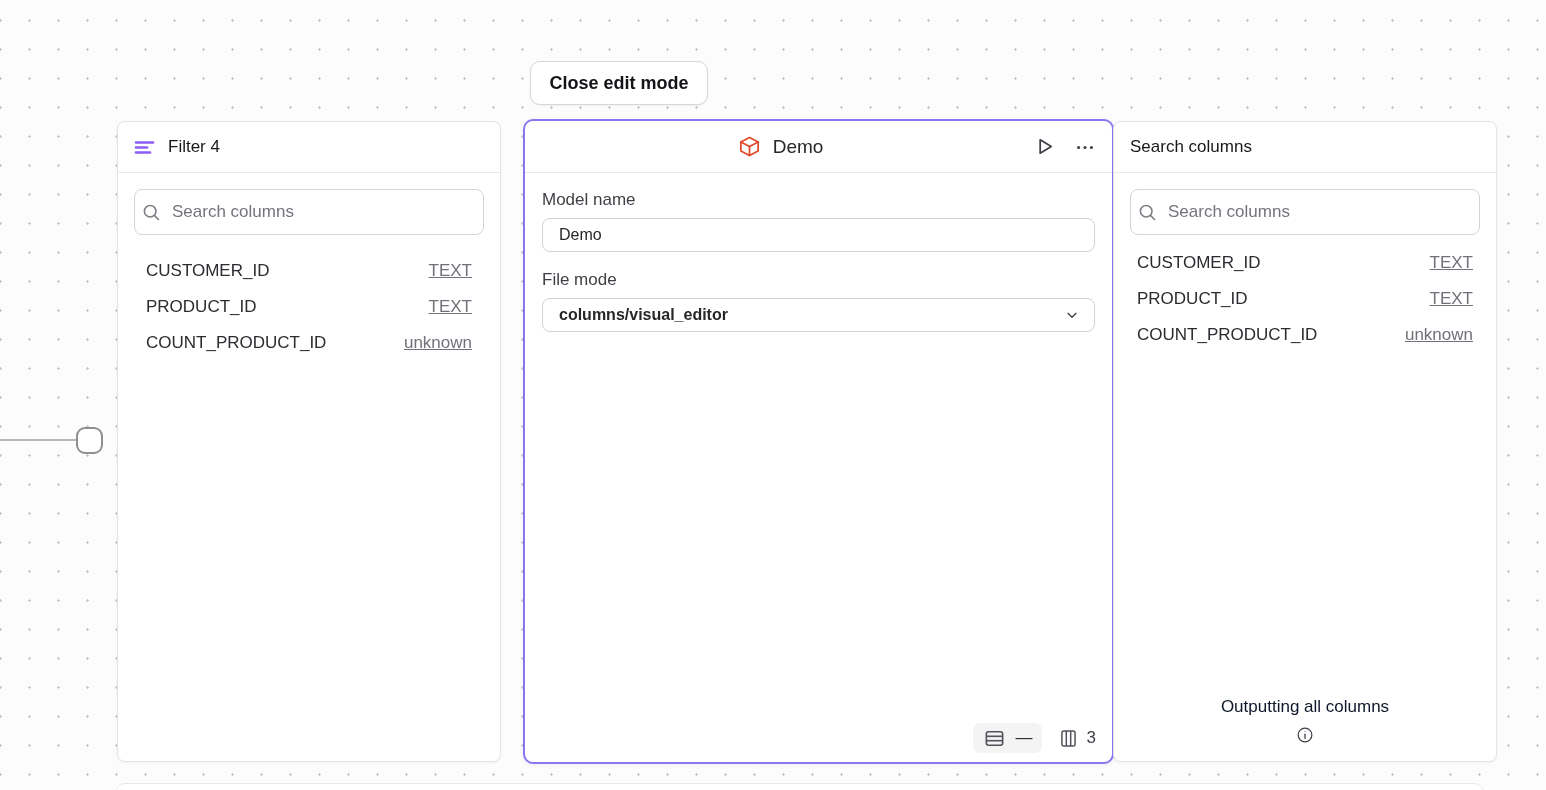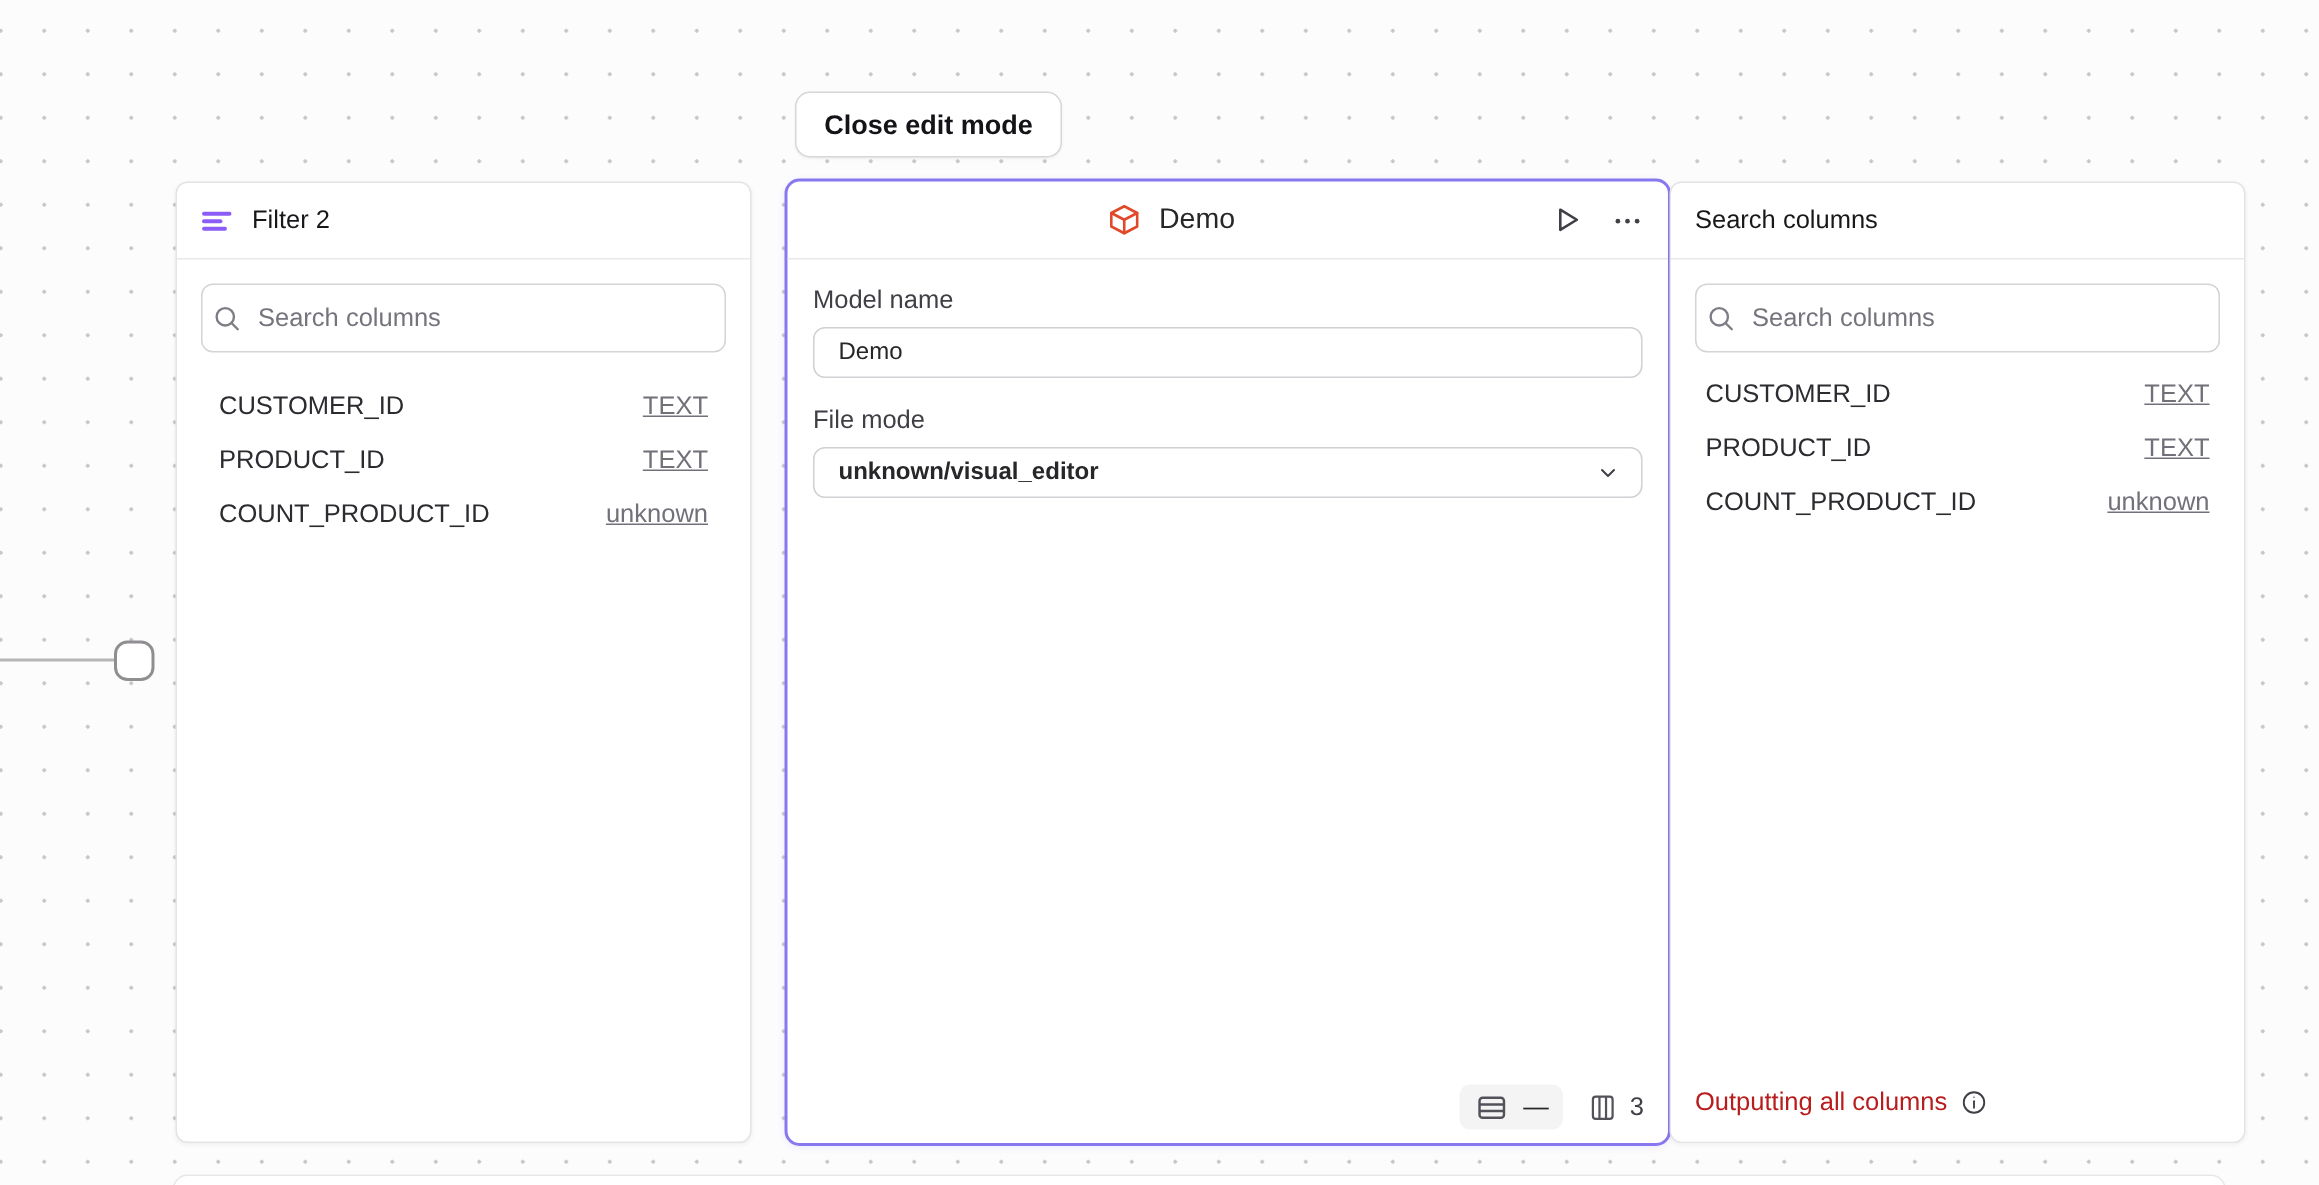--- a/index.html
+++ b/index.html
@@ -94,21 +94,21 @@
     display:flex; align-items:center; gap:10px; height:30px; padding:0 10px;
     background:#f4f4f5; border-radius:7px; border:none; cursor:pointer;
   }
   .stat-plain { display:flex; align-items:center; gap:8px; background:none; border:none; cursor:pointer; }
   .stat-value { font-size:17px; font-weight:500; color:#3f3f46; }
   .dash-value { font-size:17px; font-weight:500; color:#27272a; letter-spacing:-1px; }
 
   .output-footer {
     position:absolute; left:0; right:0; bottom:0;
     padding:12px 16px 16px; display:flex; align-items:center; gap:8px;
-    font-size:17px; color:#b91c1c; background:#fff; border-radius:0 0 8px 8px;
+    font-size:17px; color:#0f172a; background:#fff; border-radius:0 0 8px 8px;flex-direction:column;
   }
 
   .bottom-panel {
     position:absolute; left:115px; top:783px; width:1369px; height:30px;
     background:#fff; border:1px solid #e7e7ea; border-radius:10px 10px 0 0;
   }
 
   svg { display:block; }
 </style>
 </head>
@@ -123,21 +123,21 @@
 
   <section class="panel filter-panel">
     <header class="panel-header">
       <span>
         <svg width="21" height="17" viewBox="0 0 21 17">
           <line x1="2" y1="3.5" x2="19" y2="3.5" stroke="#8b5cf6" stroke-width="2.6" stroke-linecap="round"></line>
           <line x1="2" y1="8.5" x2="13" y2="8.5" stroke="#8b5cf6" stroke-width="2.6" stroke-linecap="round"></line>
           <line x1="2" y1="13.5" x2="16" y2="13.5" stroke="#8b5cf6" stroke-width="2.6" stroke-linecap="round"></line>
         </svg>
       </span>
-      <span>Filter 2</span>
+      <span>Filter 4</span>
     </header>
     <div class="panel-body">
       <div class="search-box">
         <span>
           <svg width="21" height="21" viewBox="0 0 24 24" fill="none" stroke="#7d7d85" stroke-width="1.8" stroke-linecap="round">
             <circle cx="10.5" cy="10.5" r="6.6"></circle>
               <line x1="15.6" y1="15.6" x2="20" y2="20"></line>
           </svg>
         </span>
         <input type="text" placeholder="Search columns" style="">
@@ -191,21 +191,21 @@
       </span>
     </header>
     <div class="panel-body">
       <div class="field-group">
         <div class="field-label">Model name</div>
         <input class="text-input" type="text" value="Demo" style="">
       </div>
       <div class="field-group">
         <div class="field-label">File mode</div>
         <div class="select-input">
-          <span>unknown/visual_editor</span>
+          <span>columns/visual_editor</span>
           <span>
             <svg width="16" height="16" viewBox="0 0 24 24" fill="none" stroke="#3f3f46" stroke-width="2" stroke-linecap="round" stroke-linejoin="round">
               <polyline points="6 9.5 12 15.5 18 9.5"></polyline>
             </svg>
           </span>
         </div>
       </div>
     </div>
     <div class="model-footer">
       <button class="stat-pill">

